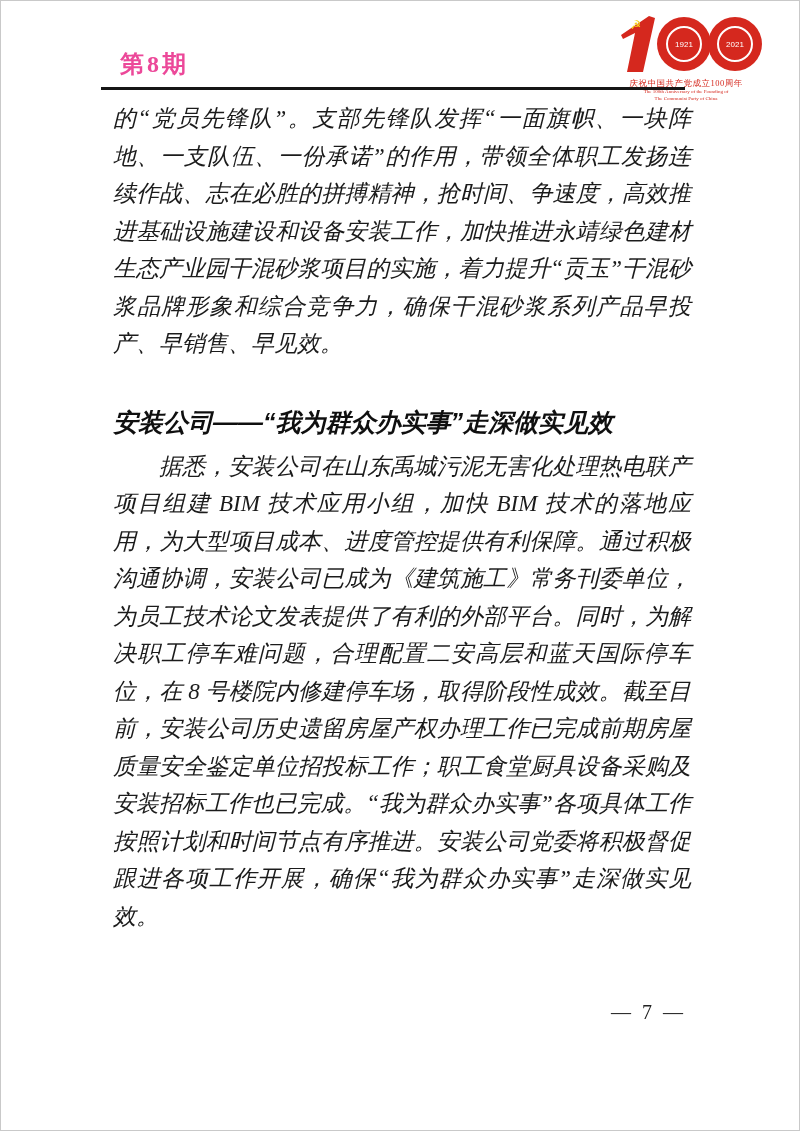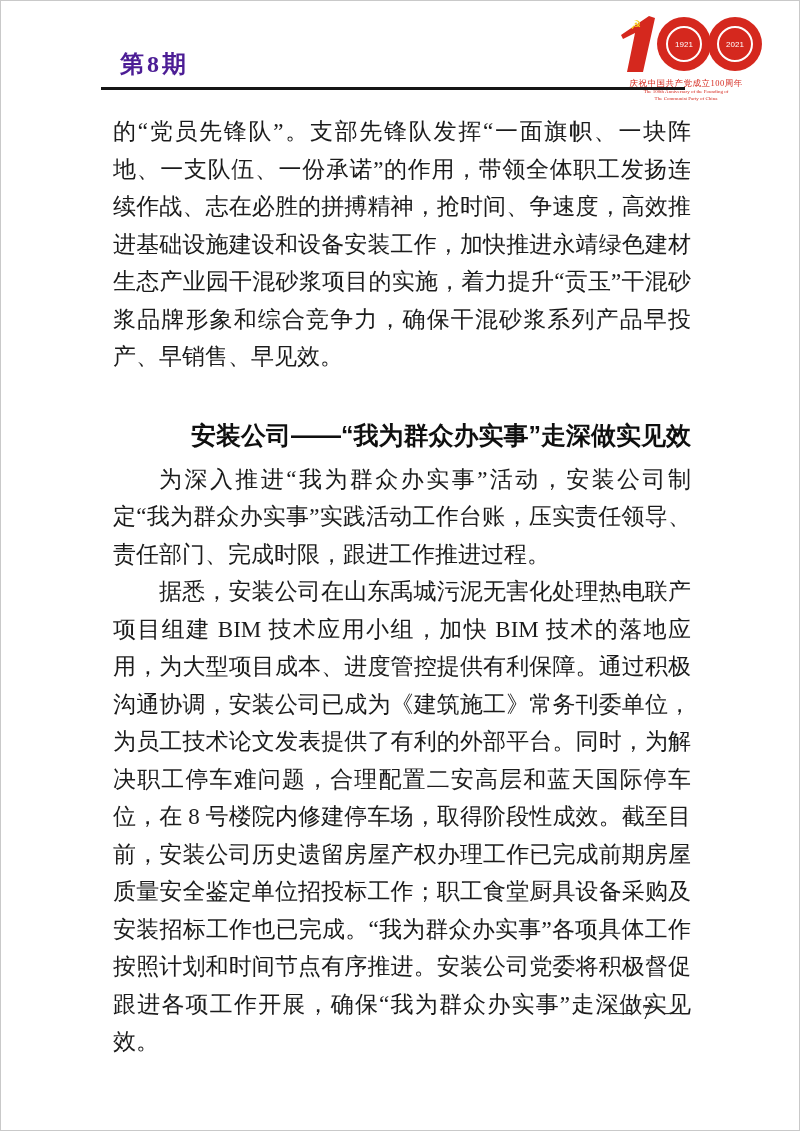--- a/index.html
+++ b/index.html
@@ -14,49 +14,50 @@
   .page {
     position:absolute; inset:0;
     border:1px solid #c9c9c9;
     box-sizing:border-box;
     background:#ffffff;
   }
   
   .issue-label {
     position:absolute; left:119px; top:47px;
     font-size:24px; font-weight:bold; letter-spacing:3px;
-    color:#4c1d95;
+    color:#ec4899;
   }
   .header-rule {
     position:absolute; left:100px; top:86px;
     width:584px; height:3px; background:#161616;
   }
   .logo {
     position:absolute; left:608px; top:12px; width:154px;
     text-align:center; color:#d5281e; line-height:1;
   }
   .logo-caption-cn {
     font-size:8.5px; font-weight:normal; letter-spacing:0.5px;
     margin-top:1px; white-space:nowrap;
   }
   .logo-caption-en {
     font-size:5px; line-height:6px; margin-top:1px;
     white-space:nowrap;
   }
   
   .content {
-    position:absolute; left:112px; top:112px; width:578px;
+    position:absolute; left:112px; top:99px; width:578px;
     font-size:23px; line-height:37.5px;
     text-align:justify; text-justify:inter-character;
     color:#1b1b1b;
+    font-style:italic;
   }
   .content p { margin:0; }
   .indent2 { text-indent:2em; }
   .section-heading {
-    text-align:right; text-indent:0;
+    text-align:left; text-indent:0;
     font-family:"Liberation Sans", sans-serif;
     font-weight:bold; font-size:25px; line-height:38px;
     color:#0f0f0f;
     margin:40px 0 7px 0 !important;
   }
   .page-number {
     position:absolute; left:610px; top:1000px;
     font-size:20px; letter-spacing:3px; color:#222222;
   }
 </style>
@@ -85,20 +86,19 @@
     <div class="logo-caption-en">The Communist Party of China</div>
   </div>
 
   <div class="header-rule"></div>
 
   <div class="content">
     <p>的“党员先锋队”。支部先锋队发挥“一面旗帜、一块阵地、一支队伍、一份承诺”的作用，带领全体职工发扬连续作战、志在必胜的拼搏精神，抢时间、争速度，高效推进基础设施建设和设备安装工作，加快推进永靖绿色建材生态产业园干混砂浆项目的实施，着力提升“贡玉”干混砂浆品牌形象和综合竞争力，确保干混砂浆系列产品早投产、早销售、早见效。</p>
 
     <p class="section-heading">安装公司——“我为群众办实事”走深做实见效</p>
 
-    <p class="indent2">为深入推进“我为群众办实事”活动，安装公司制定“我为群众办实事”实践活动工作台账，压实责任领导、责任部门、完成时限，跟进工作推进过程。</p>
 
     <p class="indent2">据悉，安装公司在山东禹城污泥无害化处理热电联产项目组建 BIM 技术应用小组，加快 BIM 技术的落地应用，为大型项目成本、进度管控提供有利保障。通过积极沟通协调，安装公司已成为《建筑施工》常务刊委单位，为员工技术论文发表提供了有利的外部平台。同时，为解决职工停车难问题，合理配置二安高层和蓝天国际停车位，在 8 号楼院内修建停车场，取得阶段性成效。截至目前，安装公司历史遗留房屋产权办理工作已完成前期房屋质量安全鉴定单位招投标工作；职工食堂厨具设备采购及安装招标工作也已完成。“我为群众办实事”各项具体工作按照计划和时间节点有序推进。安装公司党委将积极督促跟进各项工作开展，确保“我为群众办实事”走深做实见效。</p>
   </div>
 
   <div class="page-number">— 7 —</div>
 
 </div>
 
 </body></html>

